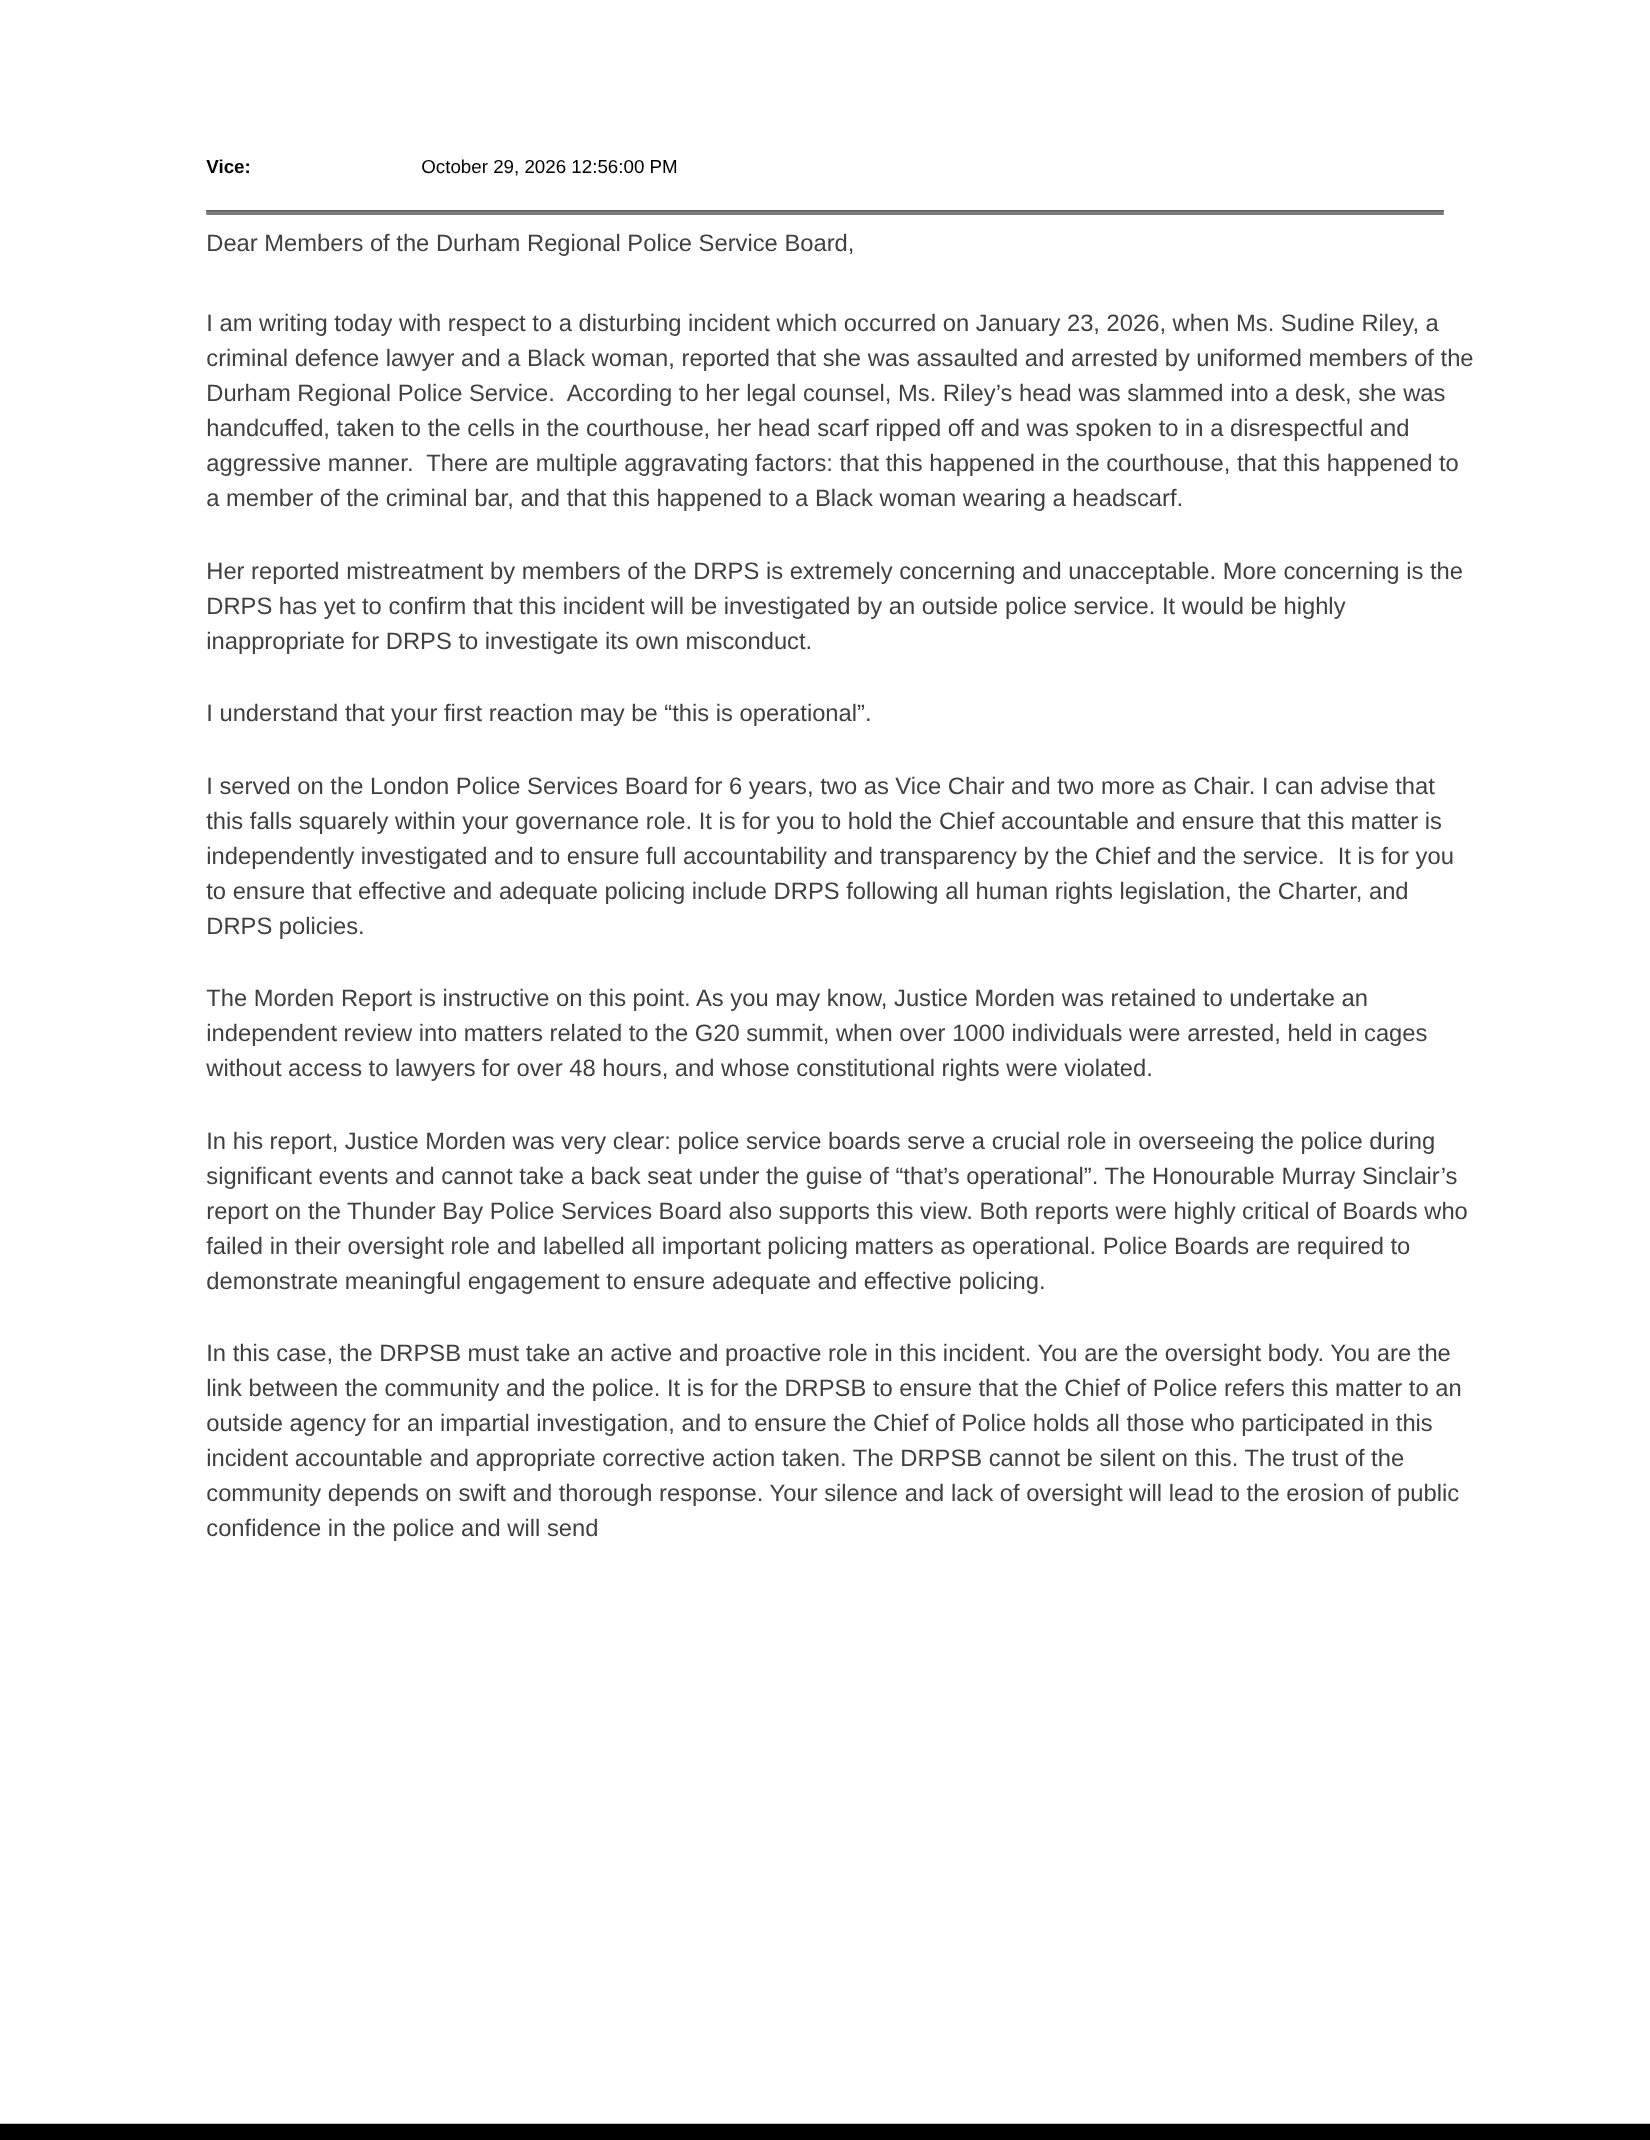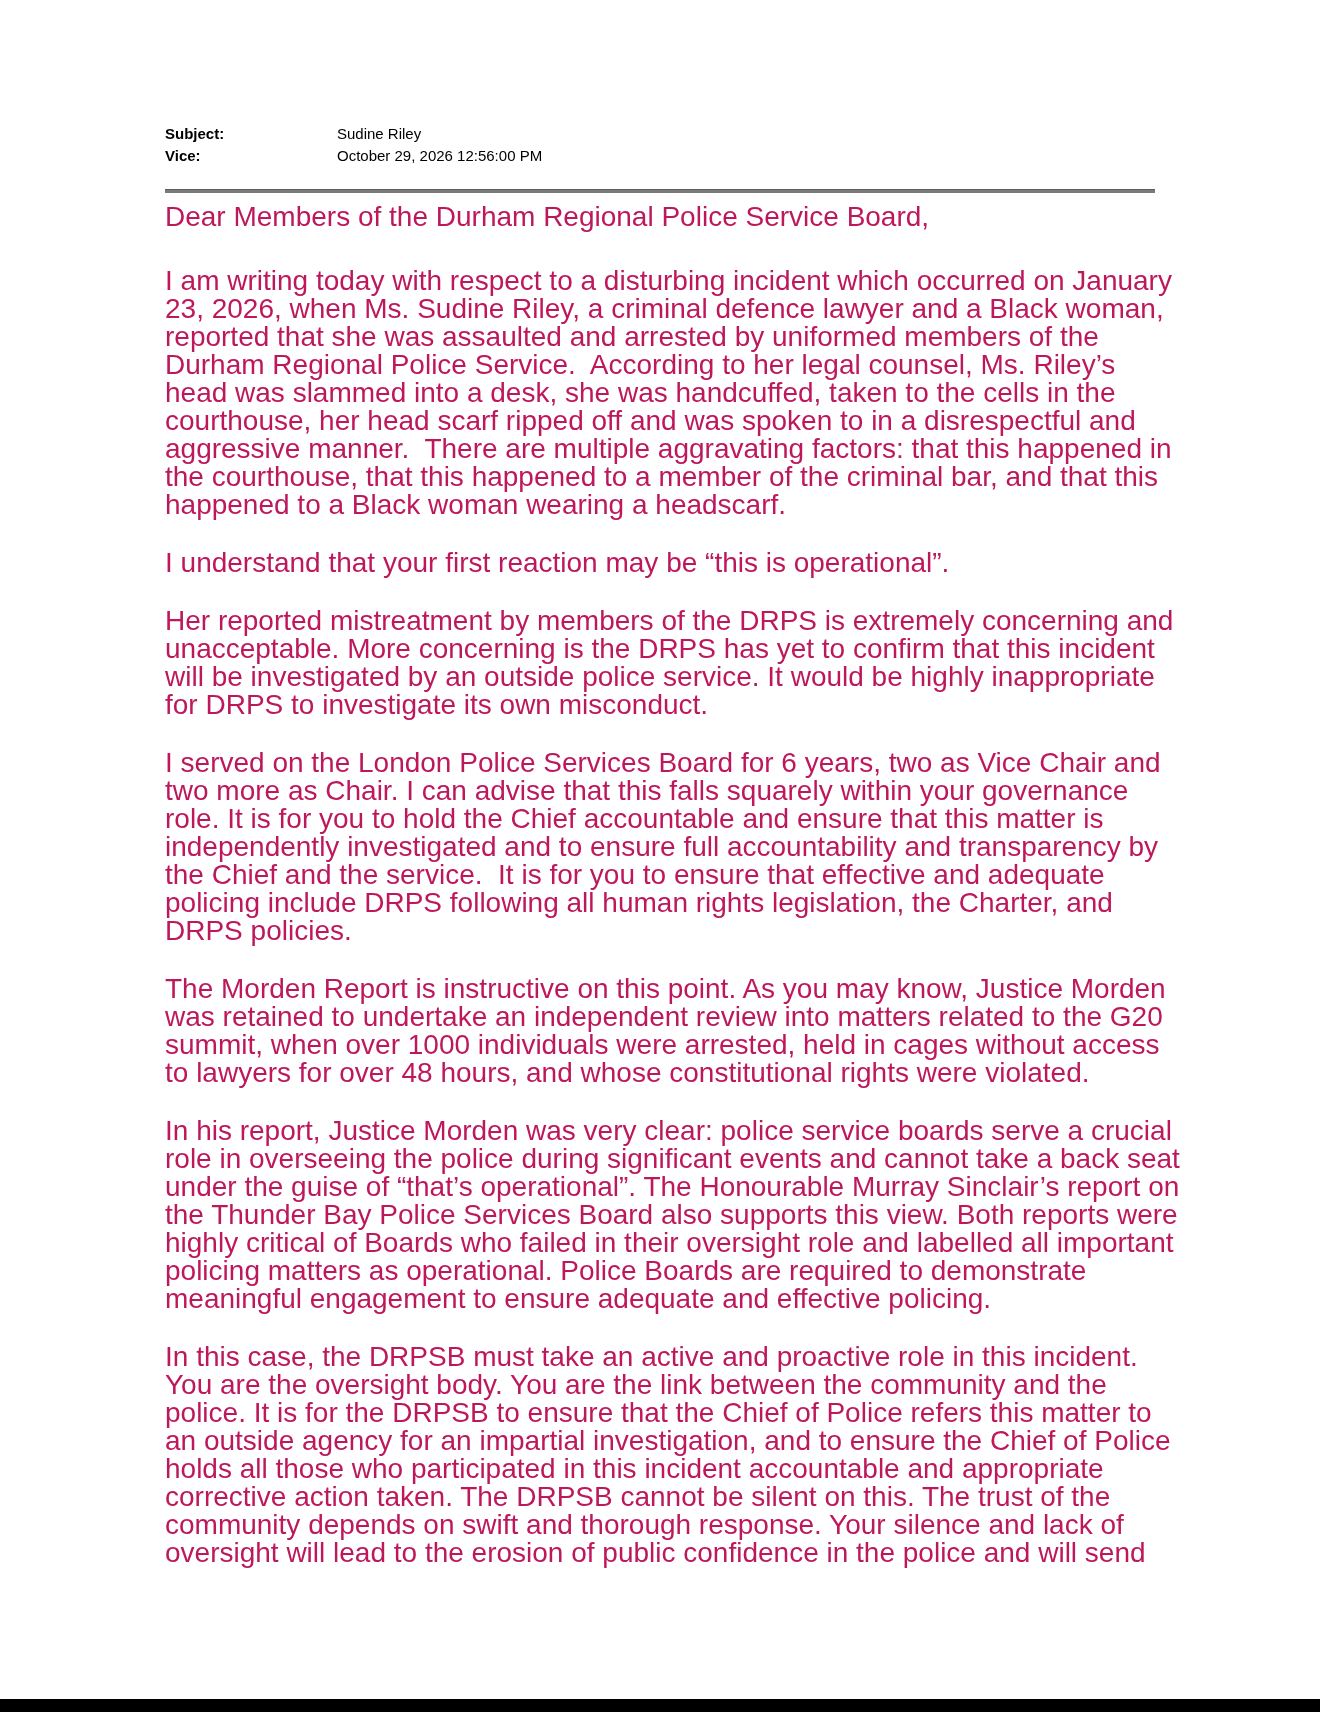--- a/index.html
+++ b/index.html
@@ -37,23 +37,23 @@
   }
   .divider {
     margin-top: 23px;
     width: 990px;
     height: 4px;
     background: #7a7a7a;
     border-top: 1px solid #5e5e5e;
     box-sizing: border-box;
   }
   .letter {
-    font-size: 28px;
+    font-size: 19px;
     line-height: 28px;
-    color: #be185d;
+    color: #404040;
   }
   .letter p {
     margin: 30px 0 0 0;
     white-space: pre-wrap;
   }
   p.salutation { margin: 10px 0 0 0; }
   p.first-para { margin-top: 36px; }
   .footer-bar {
     position: absolute;
     left: 0;
@@ -63,36 +63,32 @@
     background: #000000;
   }
 </style>
 </head>
 <body>
 
 <div class="page">
 
   <div class="email-header">
     <div class="hrow">
-      <span class="hlabel">Subject:</span>
-      <span class="hvalue">Sudine Riley</span>
-    </div>
-    <div class="hrow">
       <span class="hlabel">Vice:</span>
       <span class="hvalue">October 29, 2026 12:56:00 PM</span>
     </div>
   </div>
 
   <div class="divider"></div>
 
   <div class="letter">
     <p class="salutation">Dear Members of the Durham Regional Police Service Board,</p>
     <p class="first-para">I am writing today with respect to a disturbing incident which occurred on January 23, 2026, when Ms. Sudine Riley, a criminal defence lawyer and a Black woman, reported that she was assaulted and arrested by uniformed members of the Durham Regional Police Service.  According to her legal counsel, Ms. Riley’s head was slammed into a desk, she was handcuffed, taken to the cells in the courthouse, her head scarf ripped off and was spoken to in a disrespectful and aggressive manner.  There are multiple aggravating factors: that this happened in the courthouse, that this happened to a member of the criminal bar, and that this happened to a Black woman wearing a headscarf.</p>
+    <p>Her reported mistreatment by members of the DRPS is extremely concerning and unacceptable. More concerning is the DRPS has yet to confirm that this incident will be investigated by an outside police service. It would be highly inappropriate for DRPS to investigate its own misconduct.</p>
     <p>I understand that your first reaction may be “this is operational”.</p>
-    <p>Her reported mistreatment by members of the DRPS is extremely concerning and unacceptable. More concerning is the DRPS has yet to confirm that this incident will be investigated by an outside police service. It would be highly inappropriate for DRPS to investigate its own misconduct.</p>
     <p>I served on the London Police Services Board for 6 years, two as Vice Chair and two more as Chair. I can advise that this falls squarely within your governance role. It is for you to hold the Chief accountable and ensure that this matter is independently investigated and to ensure full accountability and transparency by the Chief and the service.  It is for you to ensure that effective and adequate policing include DRPS following all human rights legislation, the Charter, and DRPS policies.</p>
     <p>The Morden Report is instructive on this point. As you may know, Justice Morden was retained to undertake an independent review into matters related to the G20 summit, when over 1000 individuals were arrested, held in cages without access to lawyers for over 48 hours, and whose constitutional rights were violated.</p>
     <p>In his report, Justice Morden was very clear: police service boards serve a crucial role in overseeing the police during significant events and cannot take a back seat under the guise of “that’s operational”. The Honourable Murray Sinclair’s report on the Thunder Bay Police Services Board also supports this view. Both reports were highly critical of Boards who failed in their oversight role and labelled all important policing matters as operational. Police Boards are required to demonstrate meaningful engagement to ensure adequate and effective policing.</p>
     <p>In this case, the DRPSB must take an active and proactive role in this incident. You are the oversight body. You are the link between the community and the police. It is for the DRPSB to ensure that the Chief of Police refers this matter to an outside agency for an impartial investigation, and to ensure the Chief of Police holds all those who participated in this incident accountable and appropriate corrective action taken. The DRPSB cannot be silent on this. The trust of the community depends on swift and thorough response. Your silence and lack of oversight will lead to the erosion of public confidence in the police and will send</p>
   </div>
 
 </div>
 
 <div class="footer-bar"></div>
 

